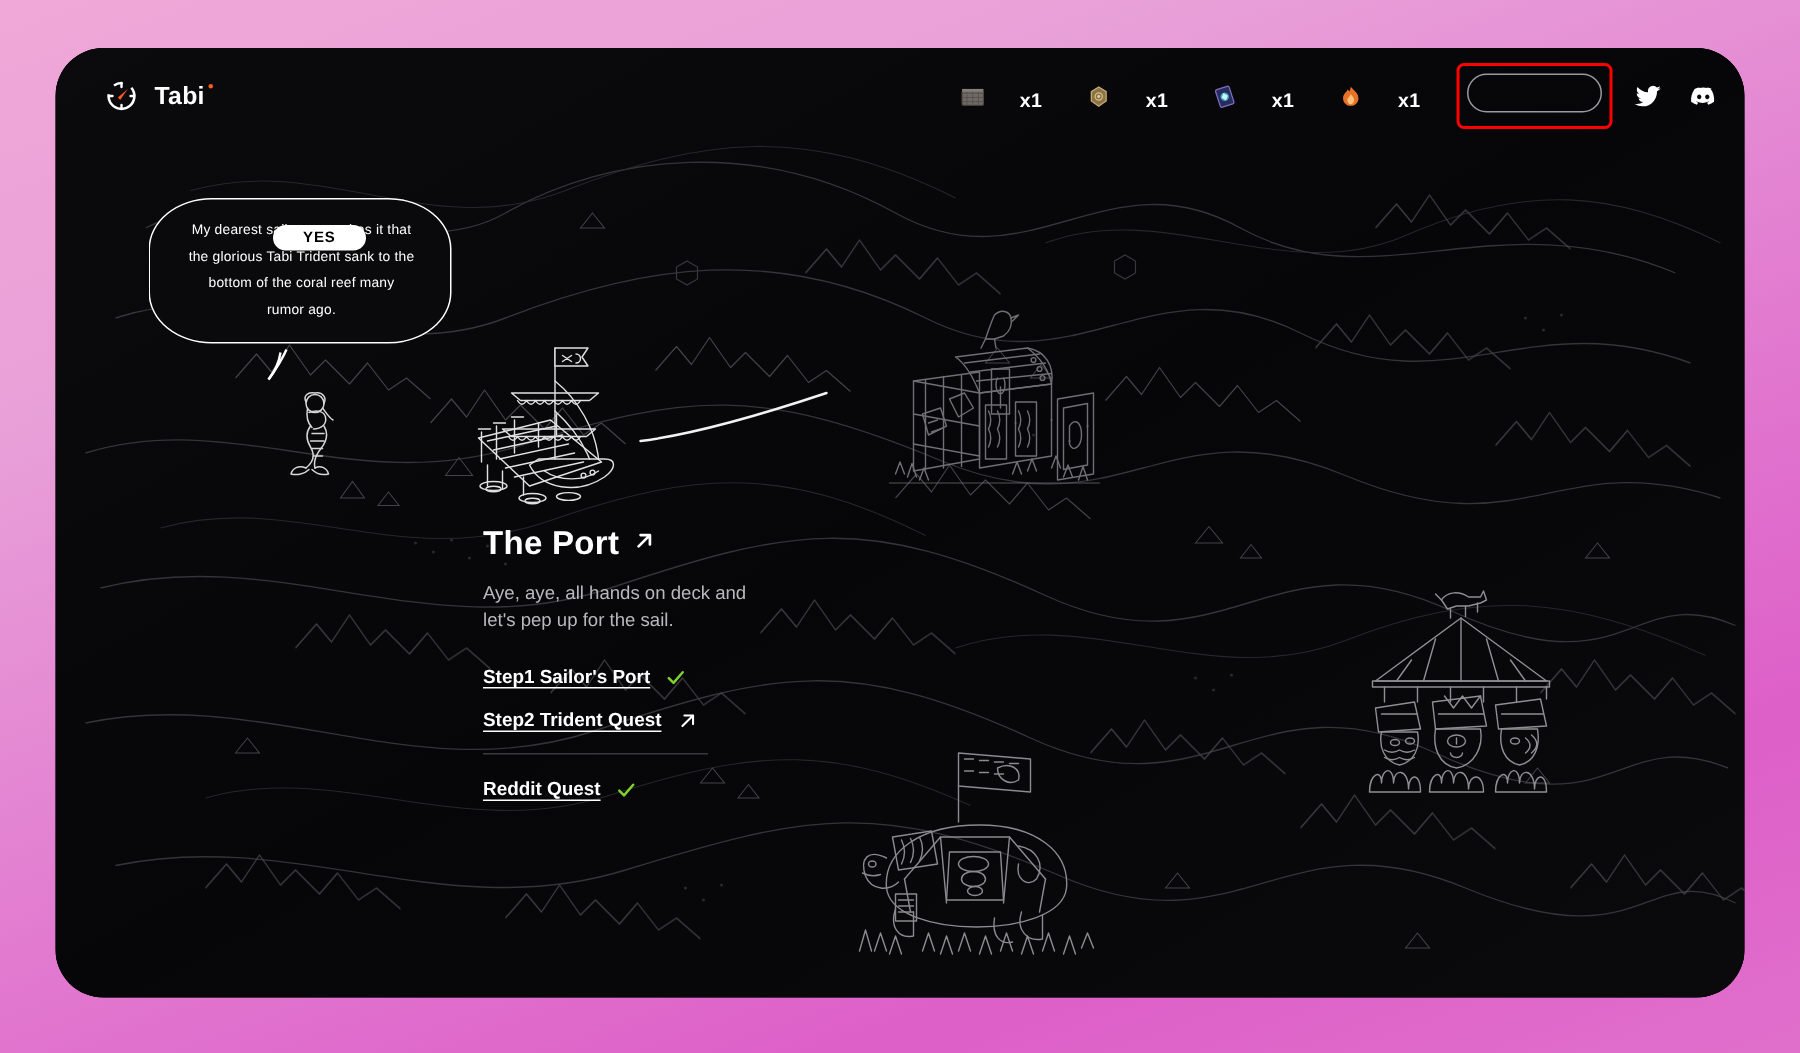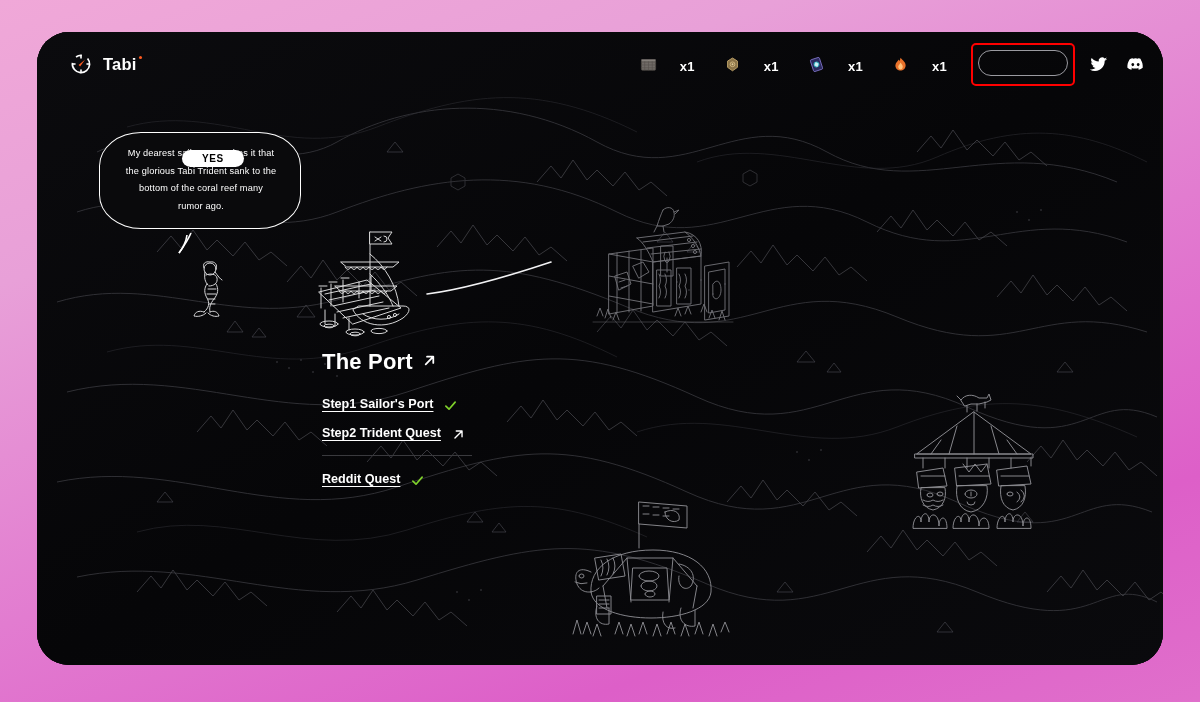--- a/index.html
+++ b/index.html
@@ -607,20 +607,21 @@
 
     <div class="quest-title">
       <span>The Port</span>
       <span>
         <svg viewBox="0 0 18 18" width="17" height="17">
           <path d="M5 13 L13 5 M6.4 5 H13 V11.6" fill="none" stroke="#ffffff" stroke-width="1.9" stroke-linecap="round" stroke-linejoin="round"></path>
         </svg>
       </span>
     </div>
 
+    <div class="quest-desc">Aye, aye, all hands on deck and let's pep up for the sail.</div>
 
     <div class="quest-list">
 
       <div class="quest-row">
         <span class="quest-link">Step1 Sailor's Port</span>
         <span class="ico-check">
           <svg viewBox="0 0 14 14" width="13" height="13">
             <path d="M2 7.6 L5.4 11 L12 3.4" fill="none" stroke="#7fd12b" stroke-width="1.8" stroke-linecap="round" stroke-linejoin="round"></path>
           </svg>
         </span>

